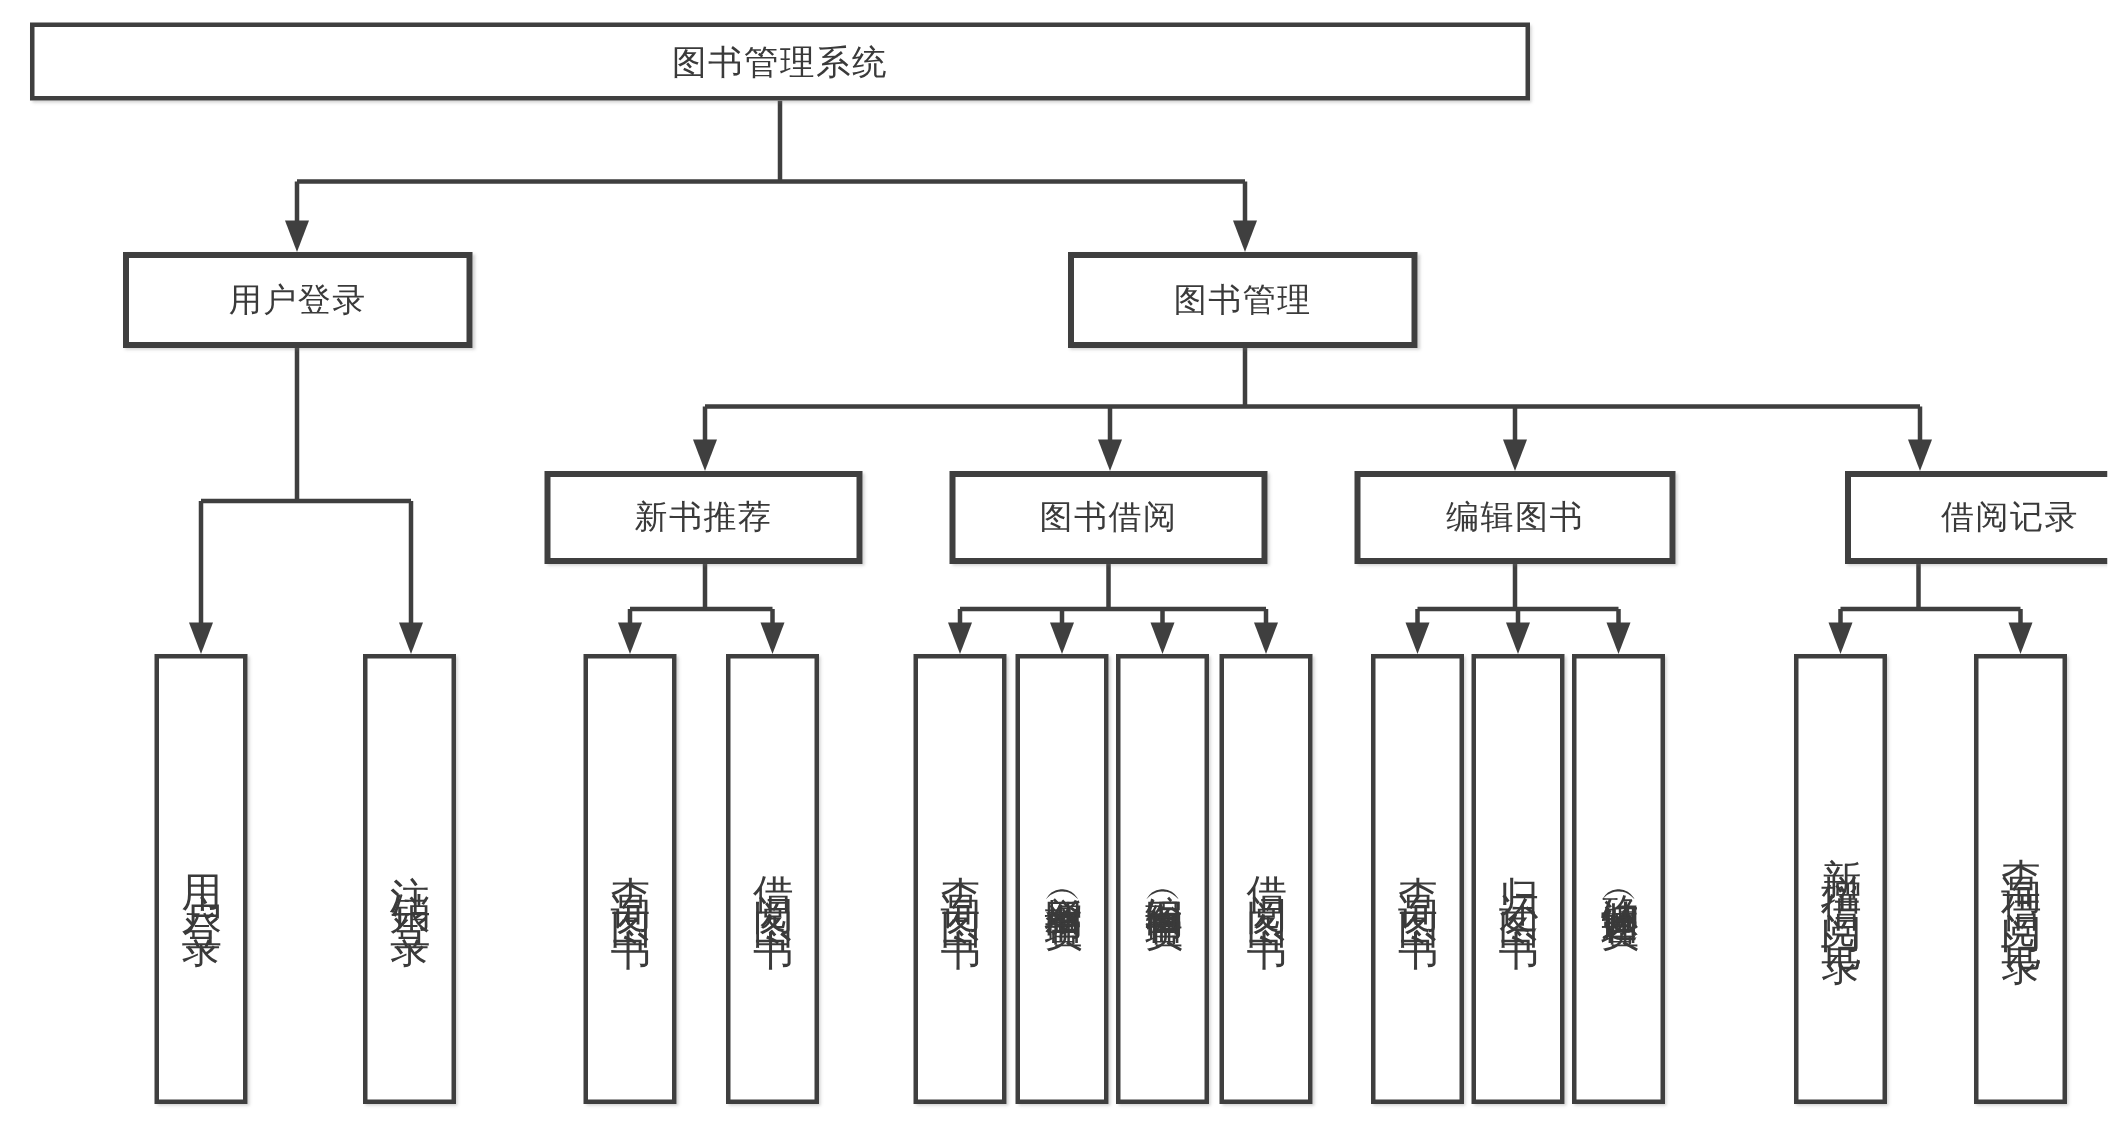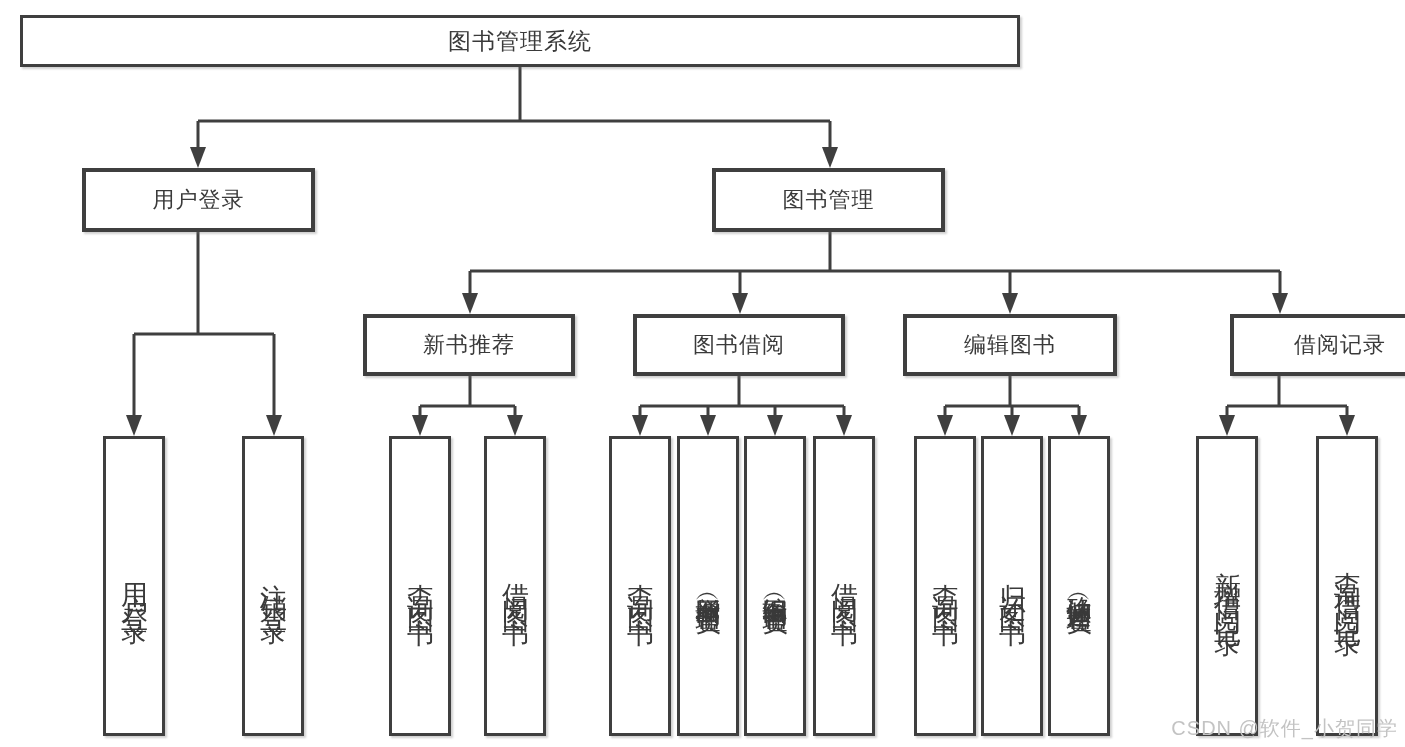--- a/index.html
+++ b/index.html
@@ -158,15 +158,14 @@
     <span>确认归还（管理员）</span>
   </div>
 
   <div class="node leaf" style="left:1196px;top:436px;width:62px;height:300px">
     <span>新增借阅记录</span>
   </div>
   <div class="node leaf" style="left:1316px;top:436px;width:62px;height:300px">
     <span>查询借阅记录</span>
   </div>
 
-  <div id="watermark">CSDN @软件_小贺同学</div>
 
 </div>
 
 </body></html>

